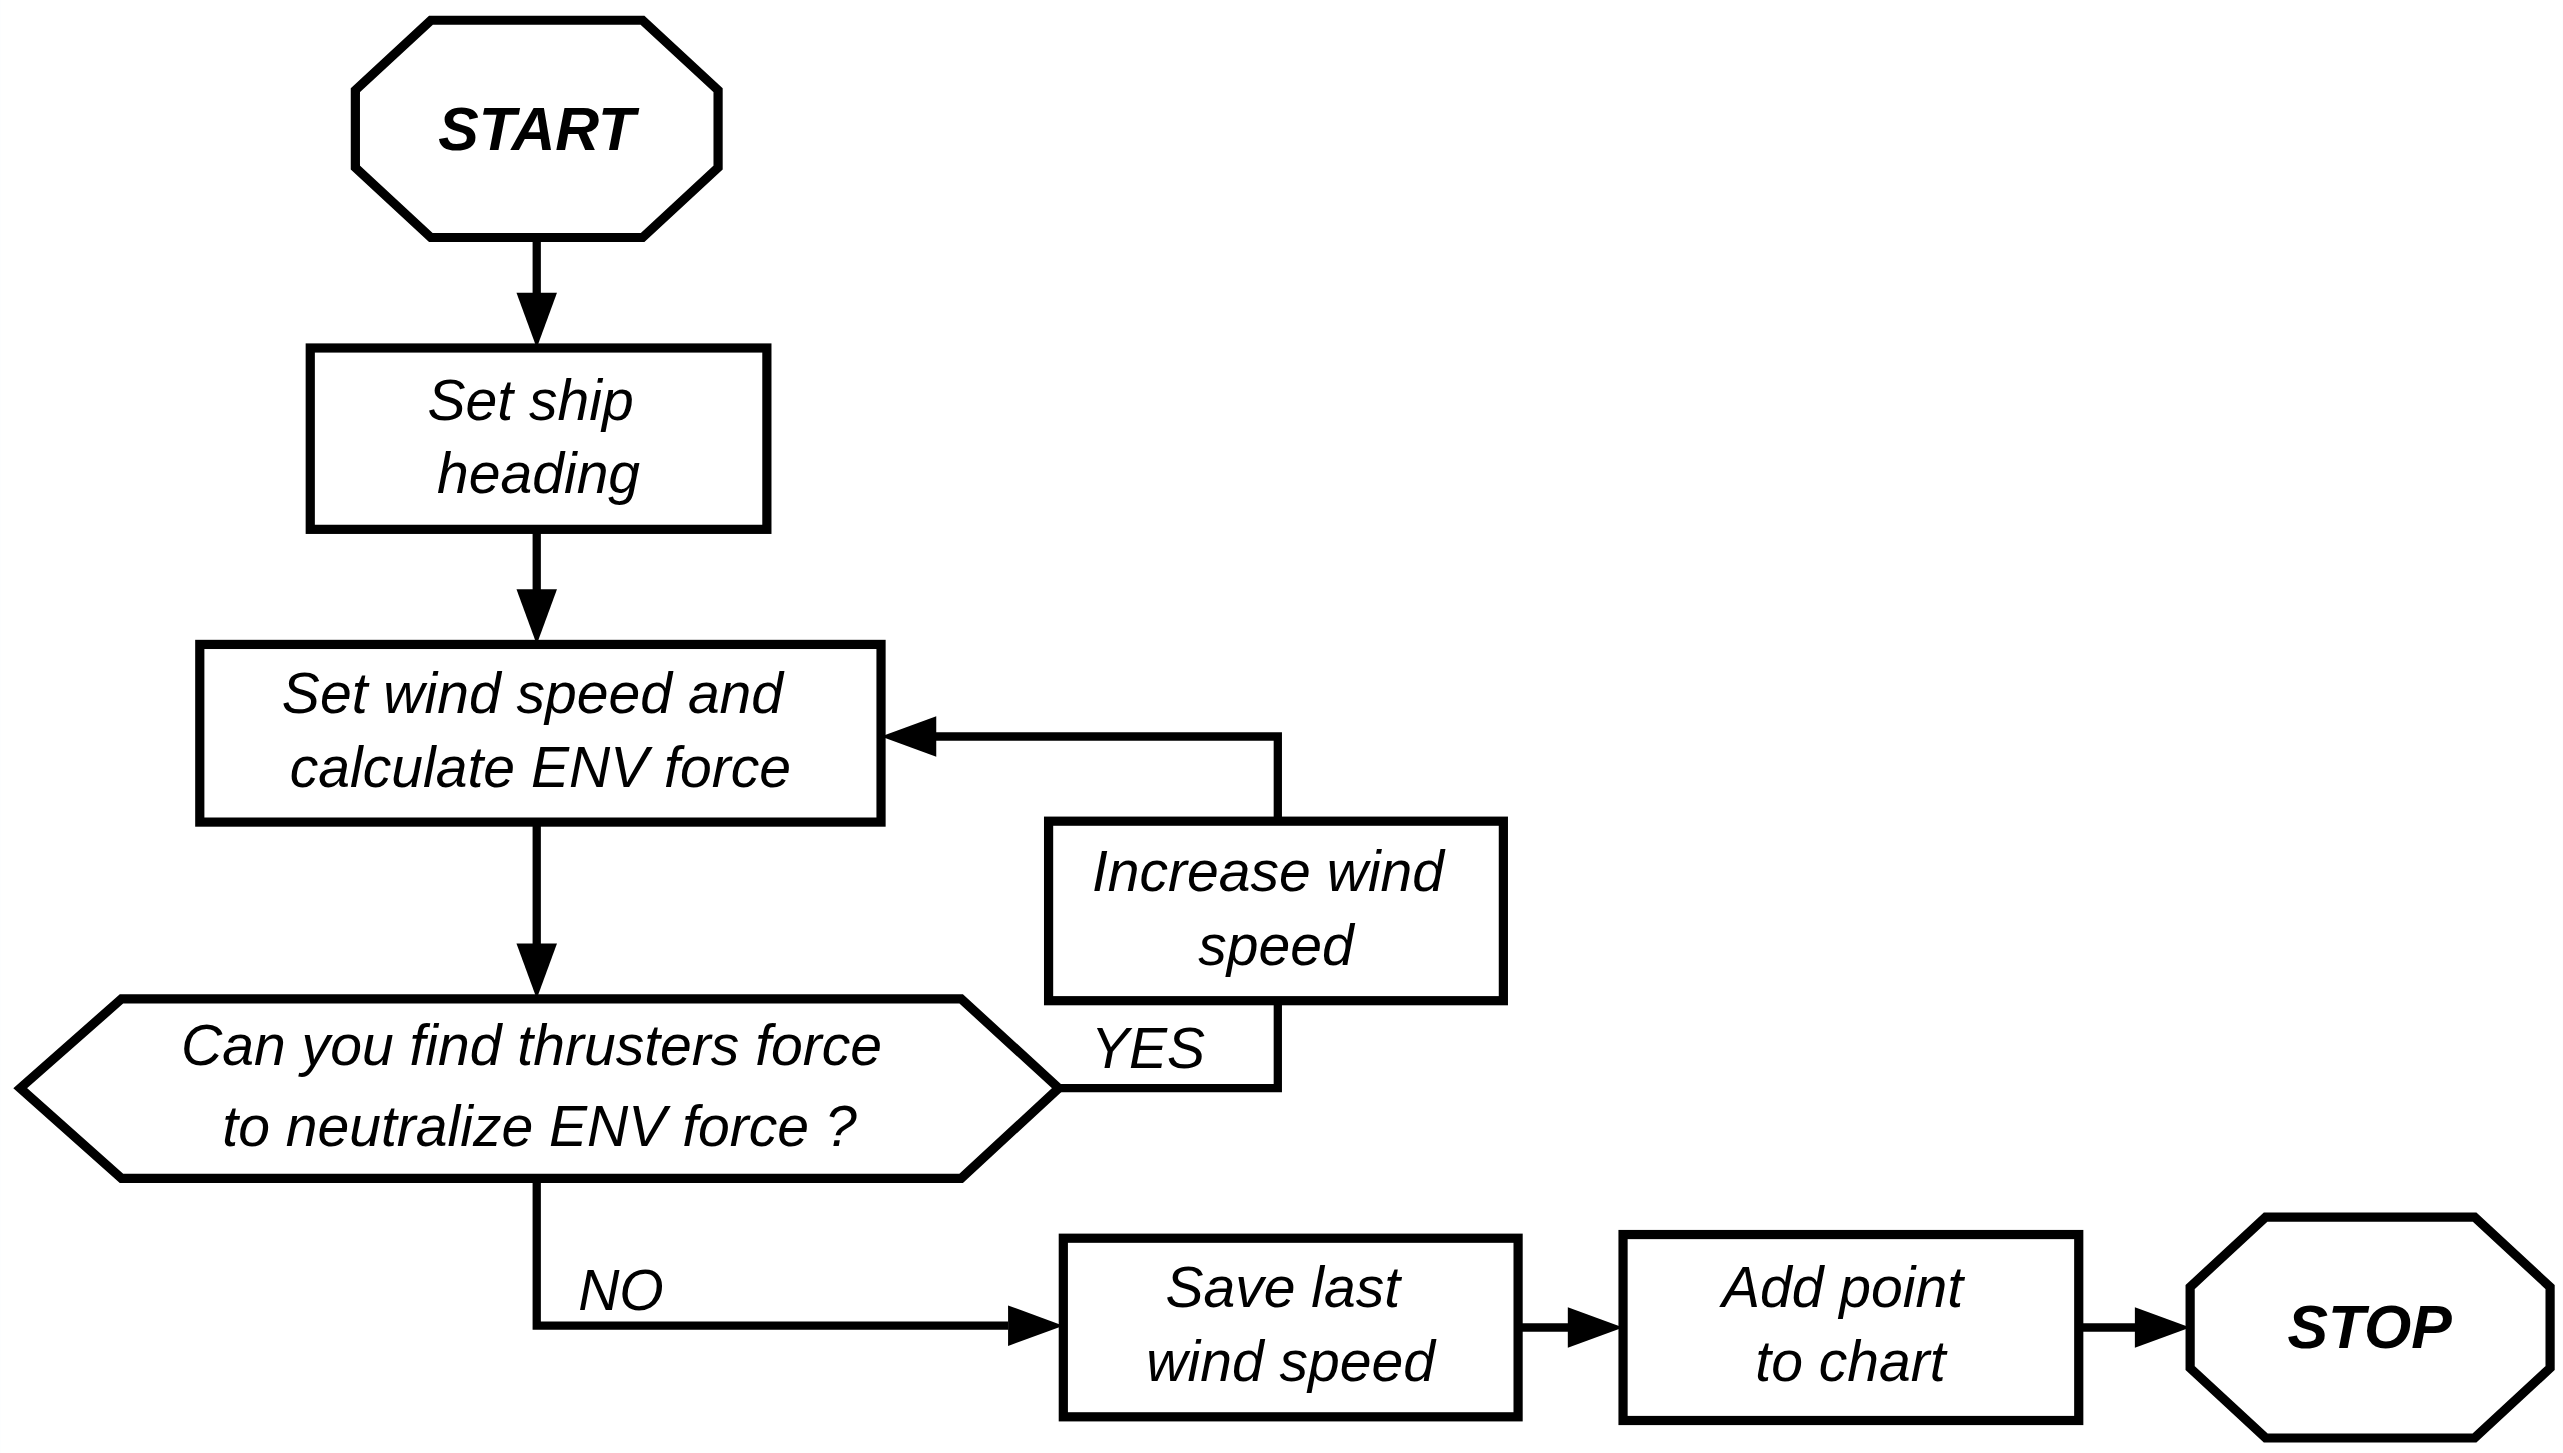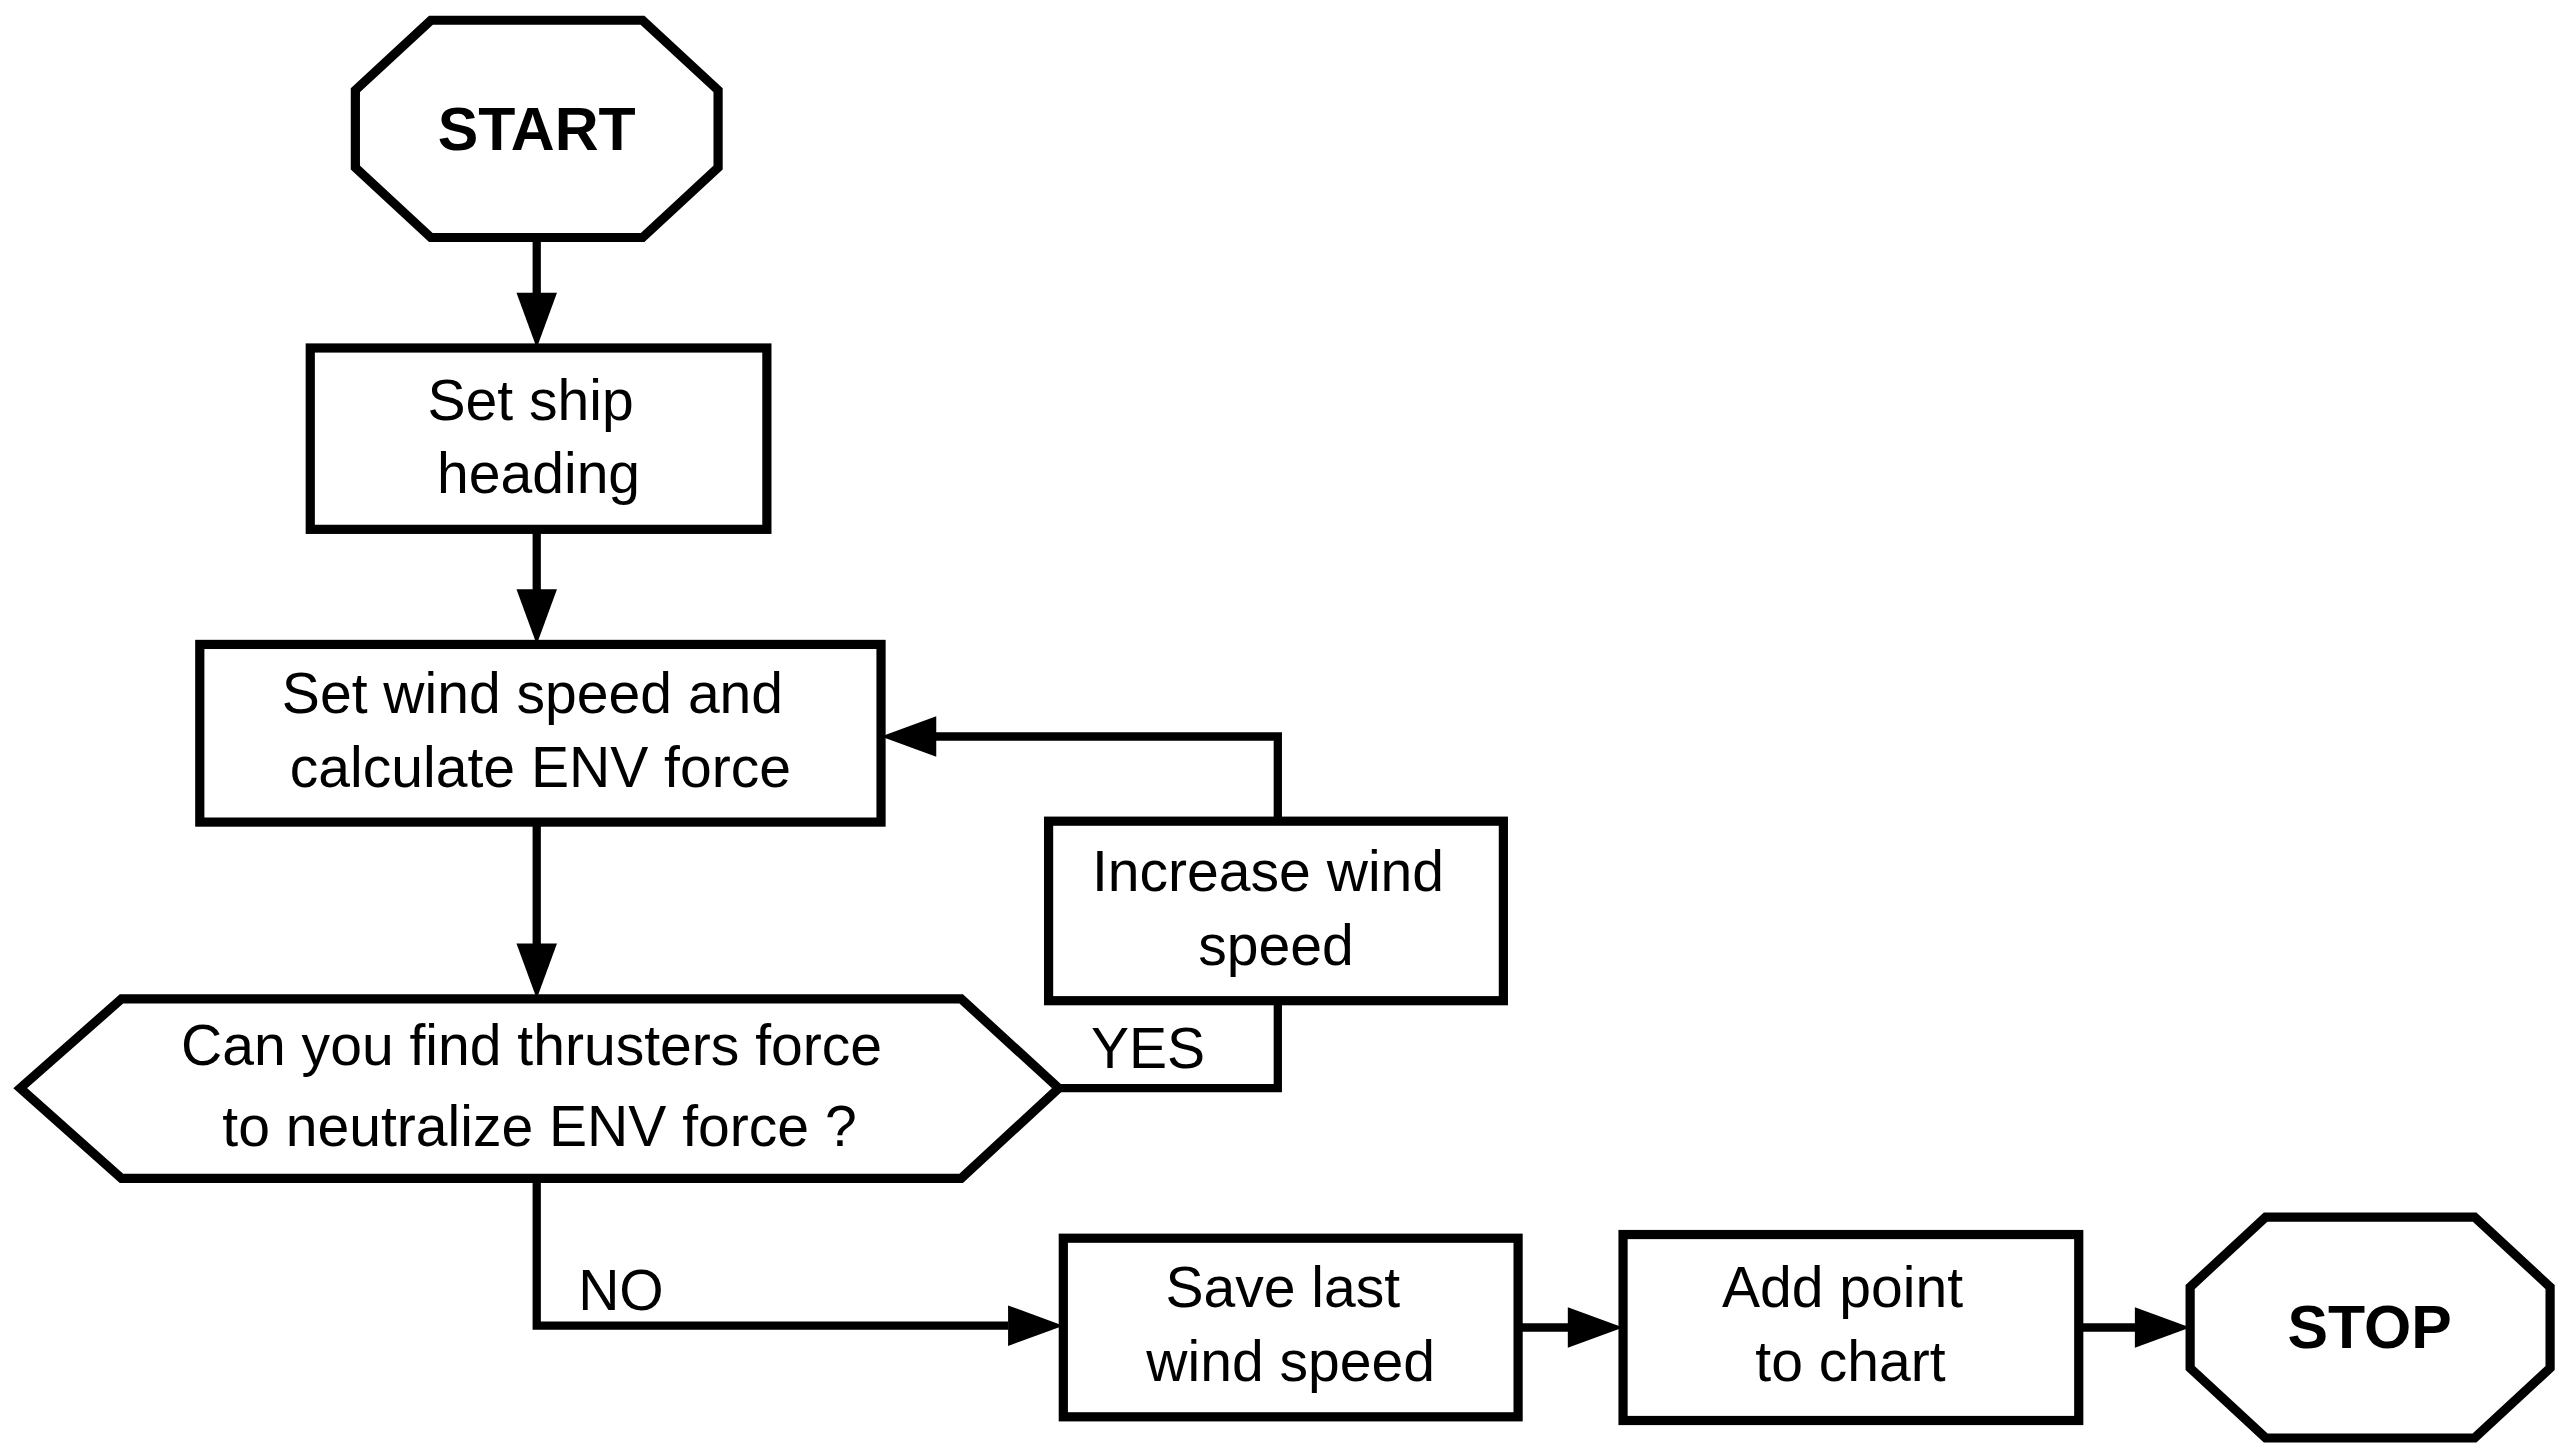--- a/index.html
+++ b/index.html
@@ -5,20 +5,21 @@
   html, body {
     margin: 0;
     padding: 0;
     background: #ffffff;
   }
   .stage {
     width: 2563px;
     height: 1454px;
     max-width: 100%;
     background: #3b82f6;
+    font-style: italic;
   }
   svg { display: block; width: 100%; height: auto; }
   .node-shape {
     fill: #ffffff;
     stroke: #000000;
     stroke-width: 10;
     stroke-linejoin: miter;
   }
   .edge-line {
     fill: none;

